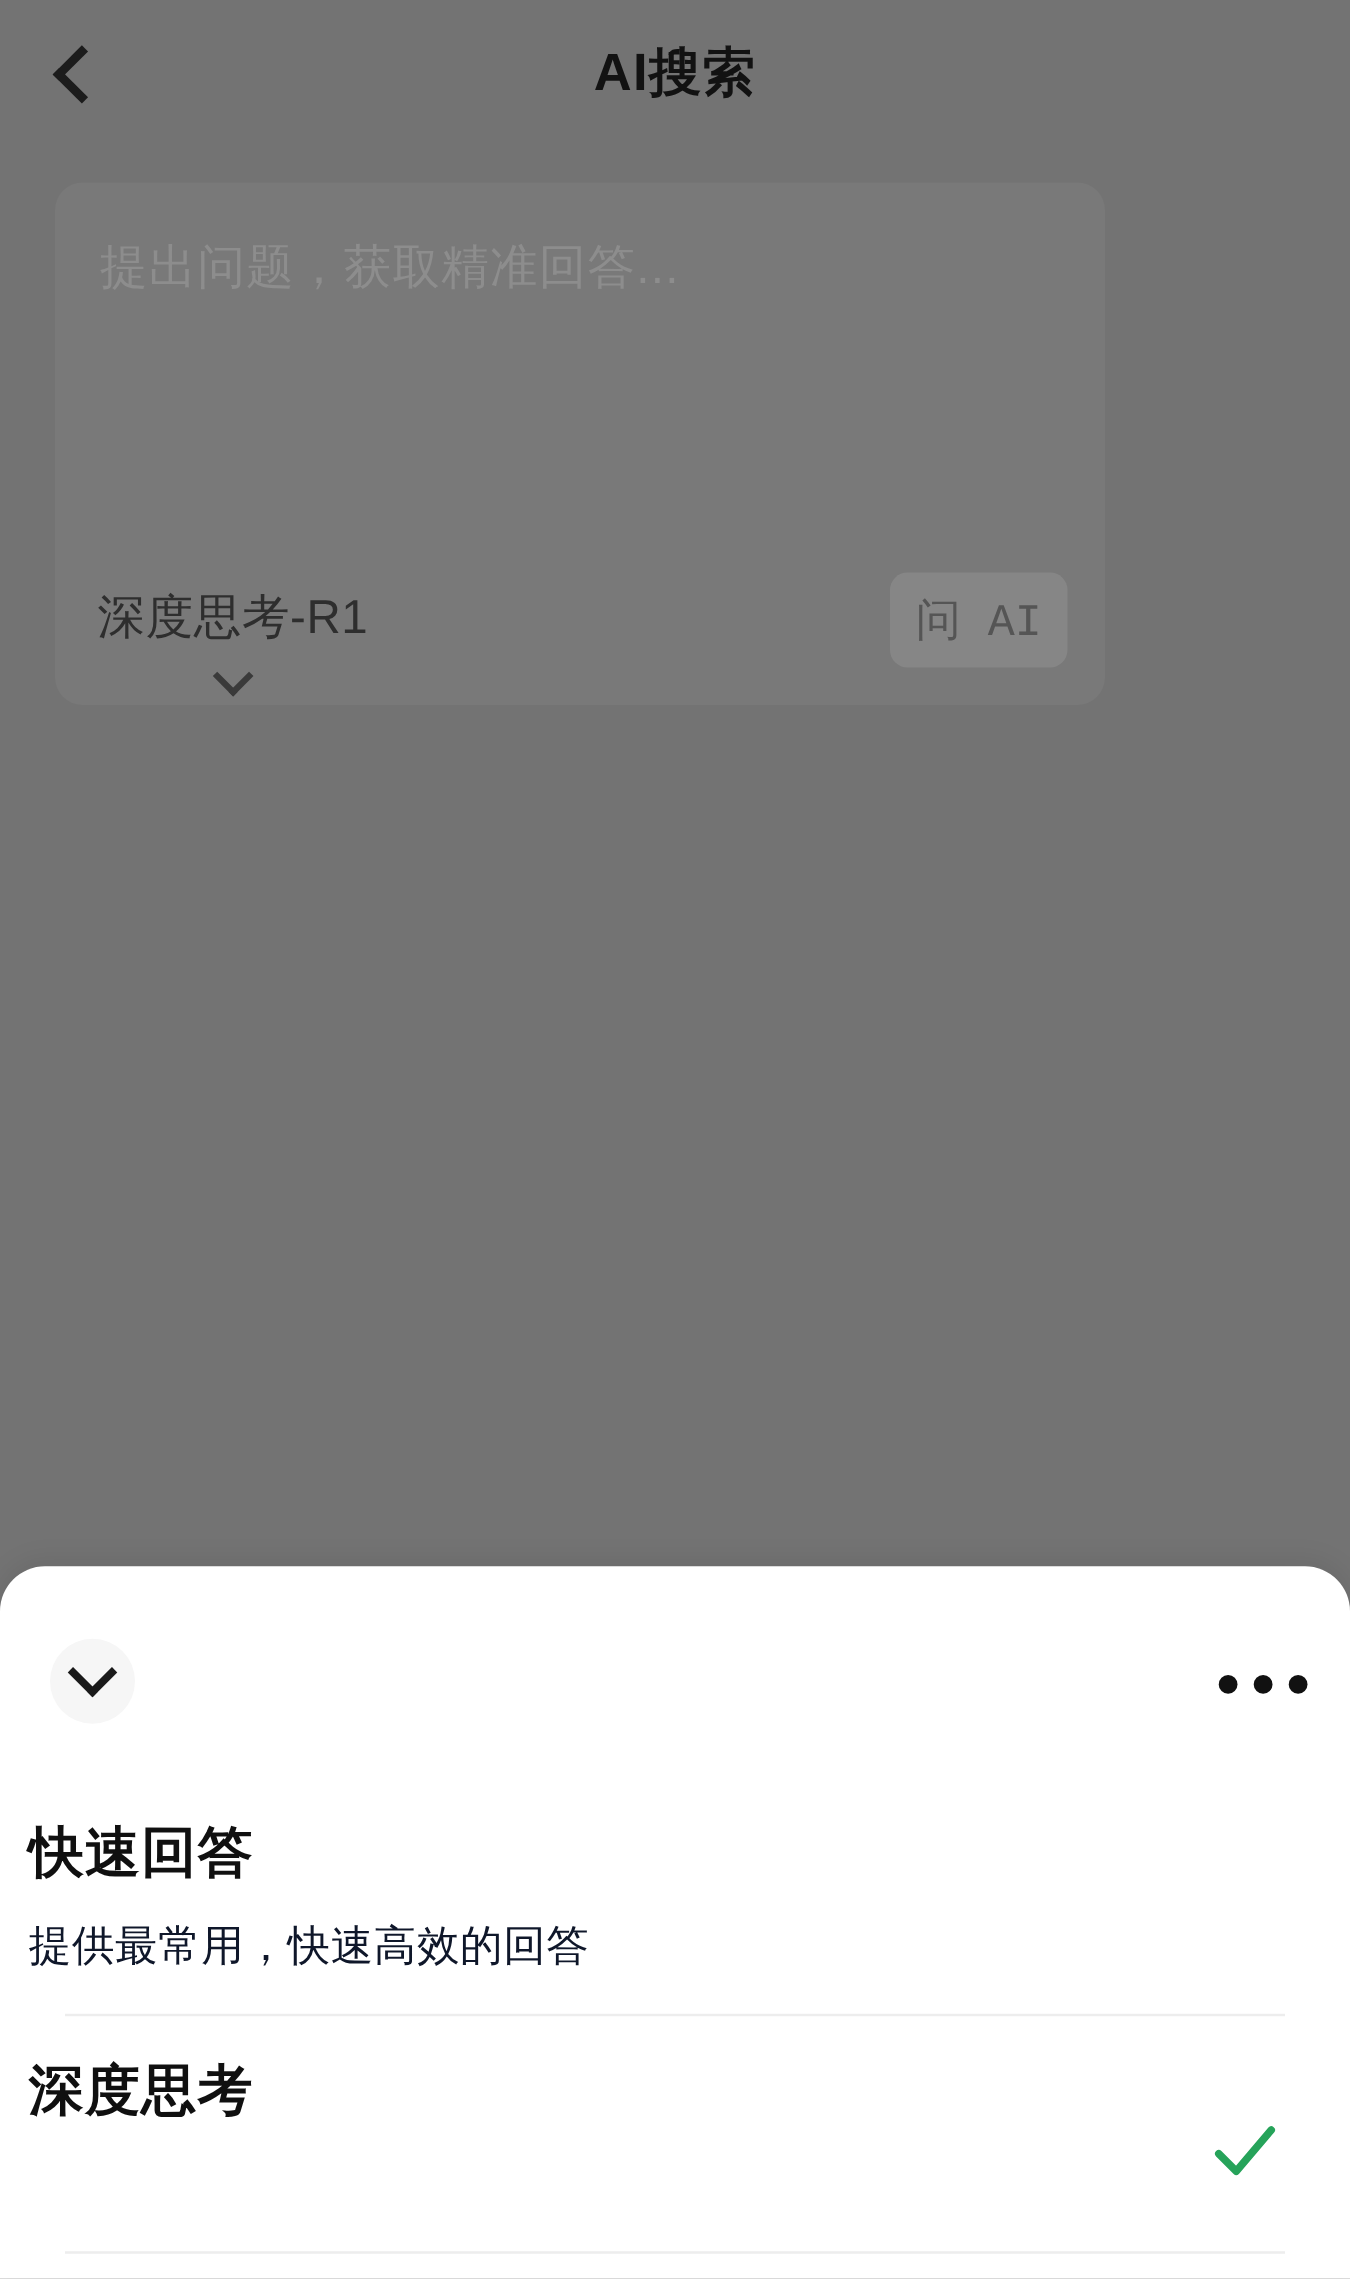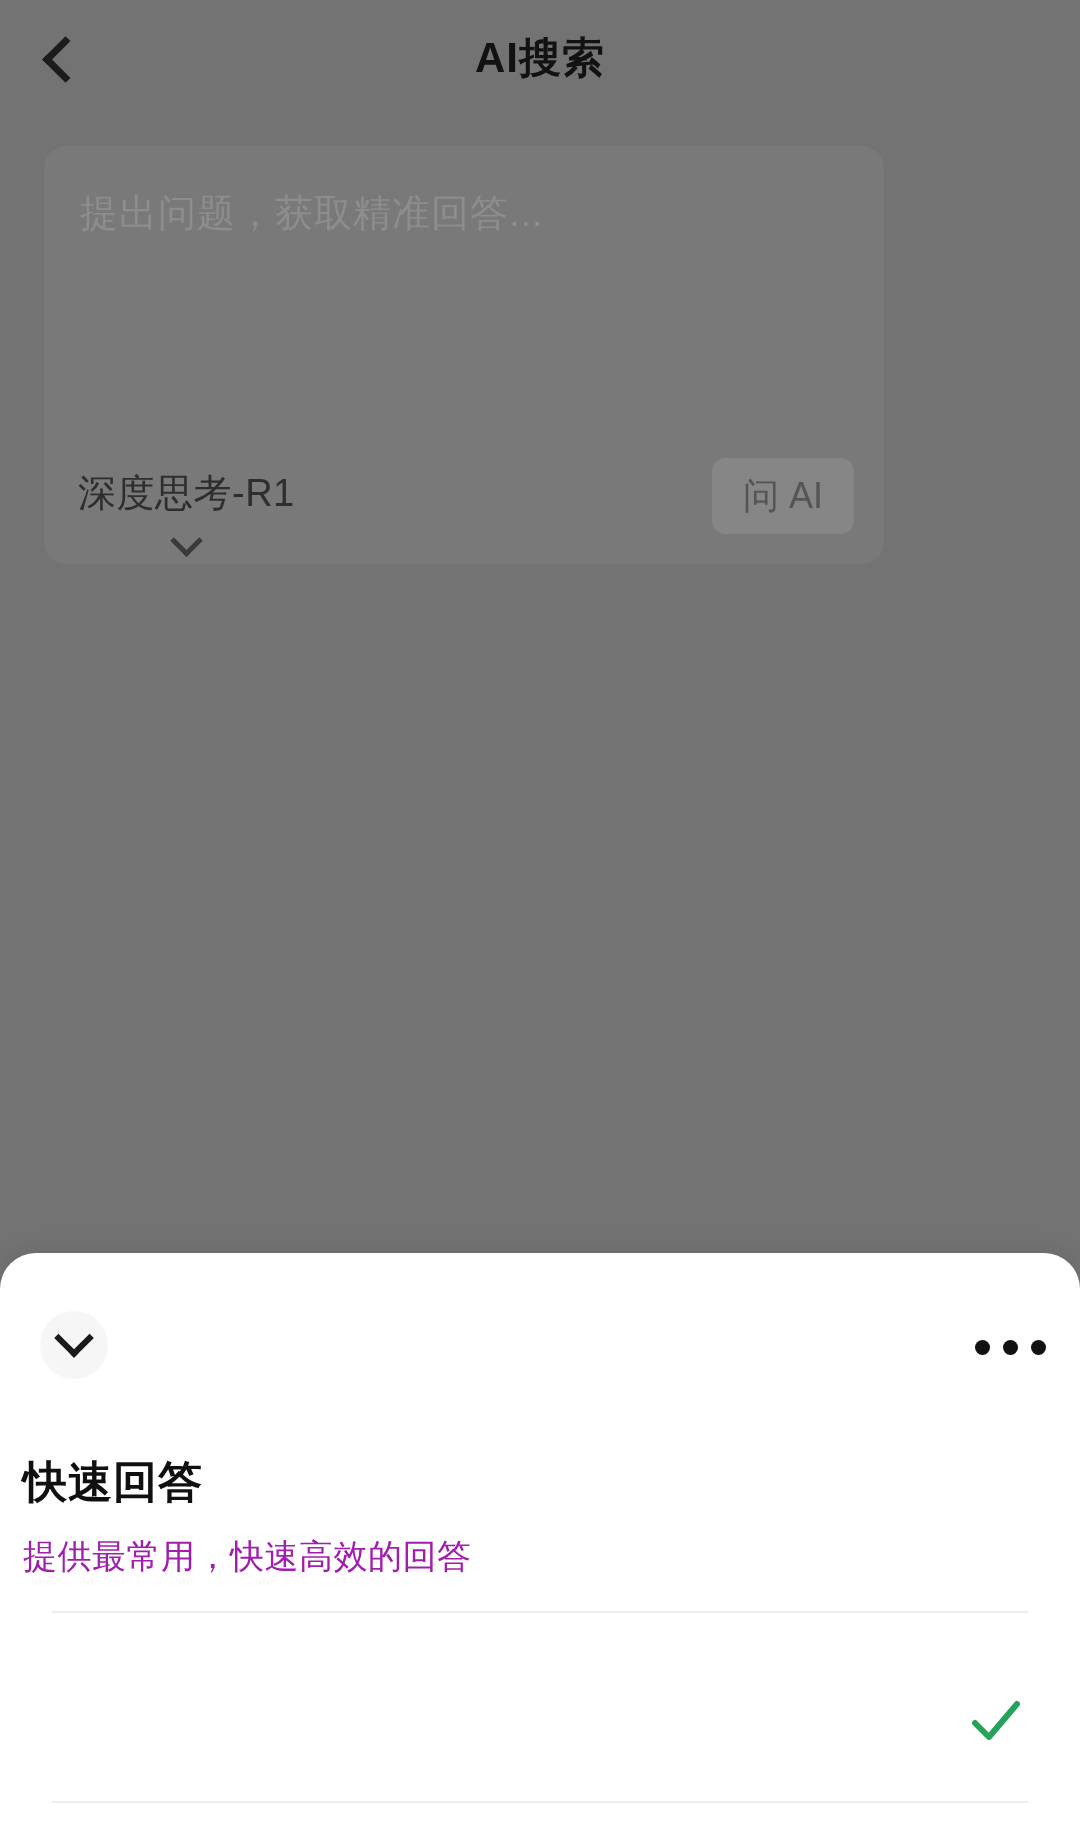--- a/index.html
+++ b/index.html
@@ -111,20 +111,21 @@
     top: -4px;
     width: 142px;
     height: 76px;
     background: rgba(255,255,255,0.10);
     border-radius: 14px;
     display: flex;
     align-items: center;
     justify-content: center;
     font-size: 36px;
     color: #555555;
+    font-family: Liberation Mono, monospace;
   }
 
   
   .sheet {
     position: absolute;
     left: 0;
     top: 1253px;
     width: 1080px;
     height: 570px;
     background: #ffffff;
@@ -197,21 +198,21 @@
   .option-title {
     padding-top: 30px;
     font-size: 44px;
     font-weight: bold;
     color: #101010;
     letter-spacing: 1px;
   }
   .option-desc {
     padding-top: 22px;
     font-size: 34px;
-    color: #a21caf;
+    color: #0f172a;
     letter-spacing: 0.5px;
   }
   .check-mark {
     position: absolute;
     right: 56px;
     top: 80px;
     width: 56px;
     height: 56px;
   }
   .check-mark svg { display: block; }
@@ -258,20 +259,21 @@
 
     <div class="option-list">
 
       <div class="option-row">
         <div class="option-title">快速回答</div>
         <div class="option-desc">提供最常用，快速高效的回答</div>
         <div class="divider"></div>
       </div>
 
       <div class="option-row">
+        <div class="option-title">深度思考</div>
         <div class="check-mark">
           <svg width="56" height="56" viewBox="0 0 56 56">
             <path d="M7 30 L21 44 L49 11" fill="none" stroke="#26a35a" stroke-width="6" stroke-linecap="round" stroke-linejoin="round"></path>
           </svg>
         </div>
         <div class="divider"></div>
       </div>
 
     </div>
   </div>

